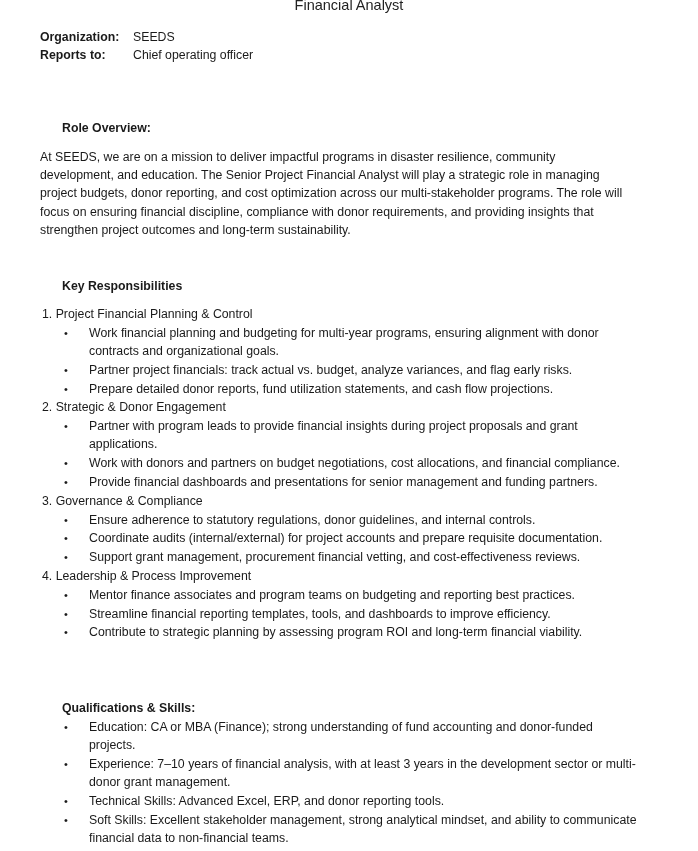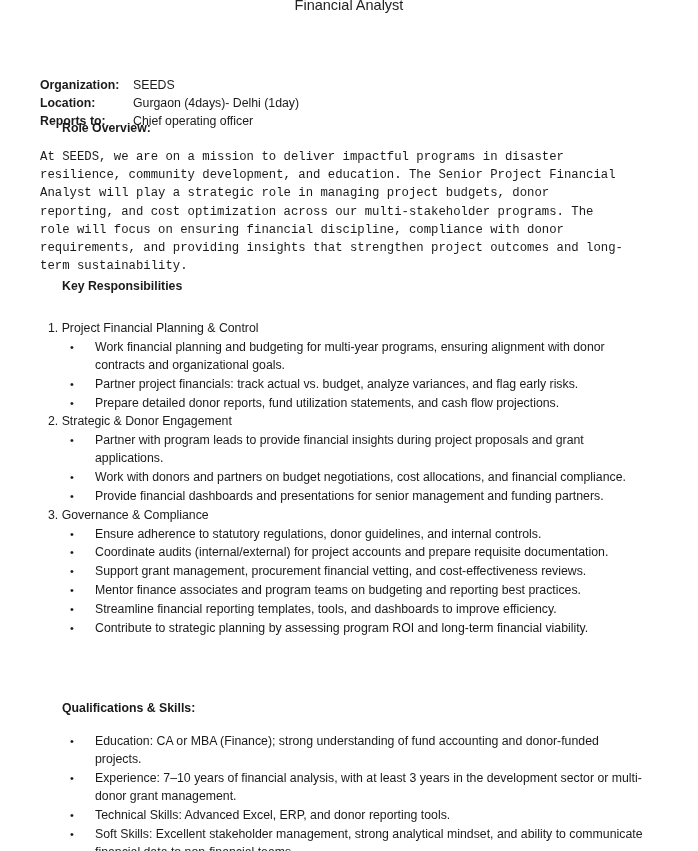--- a/index.html
+++ b/index.html
@@ -1,42 +1,38 @@
 <!DOCTYPE html>
 <html><head>
 <meta charset="utf-8">
 <style>
   html, body { margin:0; padding:0; background:#ffffff; }
   body { width:698px; height:851px; overflow:hidden; position:relative;
          font-family:"Liberation Sans", sans-serif; color:#1a1a1a; font-size:12.3px; }
   .title { position:absolute; top:-3px; left:0; width:698px; text-align:center; font-size:14.5px; color:#222; }
-  .meta { position:absolute; left:40px; top:28px;margin-top:48px; }
+  .meta { position:absolute; left:40px; top:28px; }
   .meta-row { height:18px; line-height:18px; display:flex; }
   .meta-label { width:93px; font-weight:bold; }
   .section-h { position:absolute; left:40px; font-weight:bold;padding-left:22px; }
-  .para { position:absolute; left:40px; width:590px; line-height:18.2px;font-family:Liberation Mono, monospace; }
-  .list-block { position:absolute; left:48px; width:600px;margin-top:14px; }
+  .para { position:absolute; left:40px; width:590px; line-height:18.2px; }
+  .list-block { position:absolute; left:42px; width:600px; }
   .group-title { height:18.8px; line-height:18.8px; }
   .bullet { display:flex; line-height:18.2px; margin-bottom:0.6px; }
   .bullet .dot { width:47px; text-align:left; padding-left:22px; box-sizing:border-box; flex-shrink:0; font-size:11px; }
   .bullet .txt { flex:1; }
 </style>
 </head>
 <body>
 
 <div class="title">Financial Analyst</div>
 
 <div class="meta">
   <div class="meta-row">
     <span class="meta-label">Organization:</span>
     <span>SEEDS</span>
-  </div>
-  <div class="meta-row">
-    <span class="meta-label">Location:</span>
-    <span>Gurgaon (4days)- Delhi (1day)</span>
   </div>
   <div class="meta-row">
     <span class="meta-label">Reports to:</span>
     <span>Chief operating officer</span>
   </div>
 </div>
 
 <div class="section-h" style="top:121px;">Role Overview:</div>
 <div class="para" style="top:148px;">At SEEDS, we are on a mission to deliver impactful programs in disaster resilience, community development, and education. The Senior Project Financial Analyst will play a strategic role in managing project budgets, donor reporting, and cost optimization across our multi-stakeholder programs. The role will focus on ensuring financial discipline, compliance with donor requirements, and providing insights that strengthen project outcomes and long-term sustainability.</div>
 
@@ -75,20 +71,21 @@
       <span class="txt">Ensure adherence to statutory regulations, donor guidelines, and internal controls.</span>
     </div>
     <div class="bullet">
       <span class="dot">•</span>
       <span class="txt">Coordinate audits (internal/external) for project accounts and prepare requisite documentation.</span>
     </div>
     <div class="bullet">
       <span class="dot">•</span>
       <span class="txt">Support grant management, procurement financial vetting, and cost-effectiveness reviews.</span>
     </div>
+    <div class="group-title">4. Leadership &amp; Process Improvement</div>
     <div class="bullet">
       <span class="dot">•</span>
       <span class="txt">Mentor finance associates and program teams on budgeting and reporting best practices.</span>
     </div>
     <div class="bullet">
       <span class="dot">•</span>
       <span class="txt">Streamline financial reporting templates, tools, and dashboards to improve efficiency.</span>
     </div>
     <div class="bullet">
       <span class="dot">•</span>

